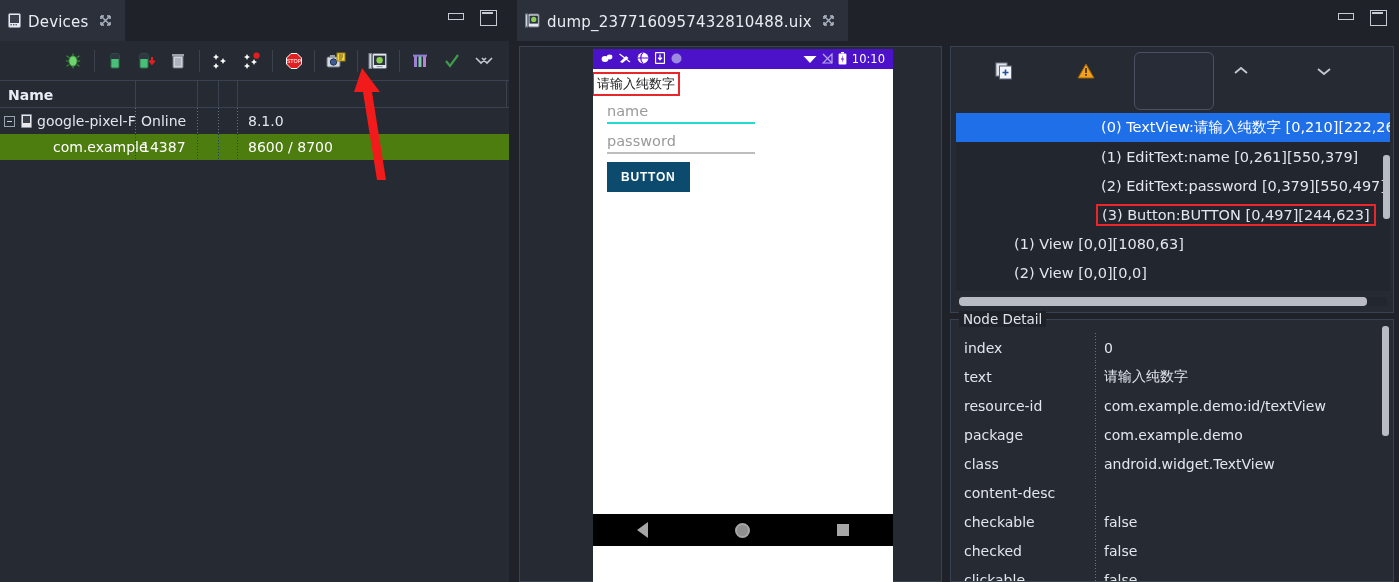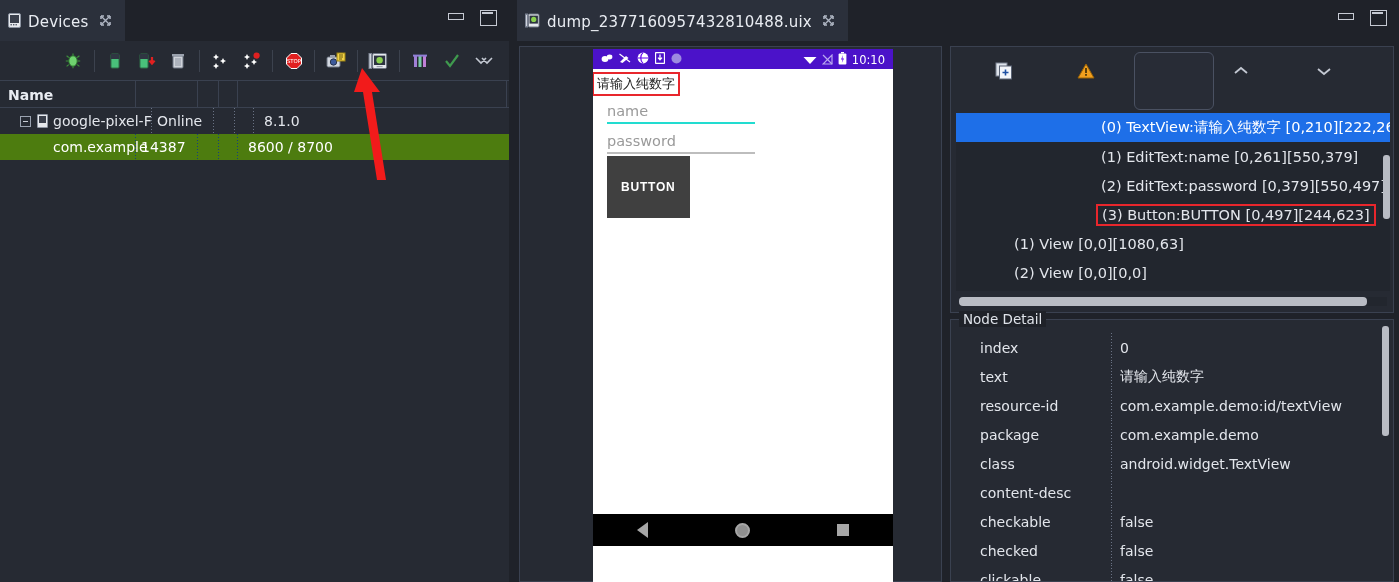--- a/index.html
+++ b/index.html
@@ -32,21 +32,21 @@
   .tb-ico{ width:34px; height:30px; display:flex; align-items:center; justify-content:center; font-size:15px; line-height:1; }
   .tb-sep{ width:1px; height:22px; background:#3c424e; margin:0 5px; }
 
   
   .dev-table{ position:absolute; left:0; top:80px; width:509px; }
   .dev-head{ height:28px; background:#262a33; border-top:1px solid #3a4150; border-bottom:1px solid #3a4150; position:relative; }
   .dev-head .hcell{ position:absolute; top:0; height:27px; display:flex; align-items:center; padding-left:8px; font-size:14px; font-weight:bold; color:#e9ecf2; }
   .colsep{ position:absolute; top:0; width:1px; height:100%; }
   .dev-head .colsep{ background:#3a4150; }
   .dev-row{ position:relative; height:26px; display:flex; align-items:center; font-size:14px; color:#e3e6ec; }
-  .dev-row.alt{ background:#262a33;margin-left:16px; }
+  .dev-row.alt{ background:#262a33; }
   .dev-row.selected{ background:#4d7c0f; color:#fff; }
   .dev-row .cell{ position:absolute; top:0; height:26px; display:flex; align-items:center; }
   .dev-row .dotsep{ position:absolute; top:0; width:1px; height:26px;
     background-image:linear-gradient(to bottom,#6a7385 50%,transparent 50%); background-size:1px 3px; }
   .dev-row.selected .dotsep{ background-image:linear-gradient(to bottom,#143f80 50%,transparent 50%); }
   .expander{ width:11px; height:11px; border:1px solid #9aa2b0; position:relative; display:inline-block; }
   .expander::after{ content:""; position:absolute; left:2px; top:4px; width:5px; height:1px; background:#c8ccd4; }
   .mini-phone{ width:11px; height:14px; background:#e6e8ec; border:1px solid #8d94a1; border-radius:1px; position:relative; }
   .mini-phone::after{ content:""; position:absolute; left:1px; top:1px; right:1px; bottom:4px; background:#3a3f4b; }
 
@@ -58,32 +58,32 @@
   #uix-view .tab{ background:#2b303b; }
 
   #uix-body{ position:absolute; left:0; top:41px; width:890px; height:541px; background:#1f2229; }
 
   
   #shot-pane{ position:absolute; left:10px; top:5px; width:423px; height:536px;
     background:#262a33; border:1px solid #3a4150; }
   #phone{ position:absolute; left:73px; top:2px; width:300px; height:534px; background:#fff; overflow:hidden; }
   #status-bar{ height:20px; background:#4b12c9; display:flex; align-items:center; padding:0 8px; color:#fff; font-size:11px; }
   #status-left{ display:flex; align-items:center; gap:6px; flex:1; }
-  #status-right{ display:flex; align-items:flex-end; gap:5px; }
+  #status-right{ display:flex; align-items:center; gap:5px; }
   .sb-ico{ font-size:11px; line-height:1; color:#fff; }
   #app-bar{ height:37px; background:#6200ee; display:flex; align-items:center; padding-left:17px; }
   #app-bar .title{ color:#fff; font-size:16px; font-weight:bold; }
   #app-content{ background:#fff; height:477px; position:relative; padding:0; }
   #tv-label{ display:inline-block; margin:5px 0 0 1px; font-size:13px; color:#222; padding:1px 3px; outline:2px solid #e8262c; }
   .md-field{ margin:9px 0 0 14px; width:148px; }
   .md-field .ph{ font-size:14.5px; color:#9a9a9a; display:block; padding-bottom:3px; }
   .md-field .underline{ height:2px; background:#bdbdbd; }
   .md-field.focused .underline{ background:#22dcd0; }
-  #demo-btn{ margin:2px 0 0 14px; background:#404040; color:#fff; border:none;
-    font-size:12px; font-weight:bold; letter-spacing:.8px; padding:24px 14px; }
+  #demo-btn{ margin:8px 0 0 14px; background:#0c4a6e; color:#fff; border:none;
+    font-size:12px; font-weight:bold; letter-spacing:.8px; padding:8px 14px; }
   #nav-bar{ position:absolute; left:0; bottom:0; width:300px; height:32px; background:#000;
     display:flex; align-items:center; justify-content:space-around; }
   .nav-back{ width:0;height:0;border-top:8px solid transparent;border-bottom:8px solid transparent;border-right:11px solid #a6a6a6; }
   .nav-home{ width:15px;height:15px;border:2px solid #a6a6a6;border-radius:50%; background:#8f8f8f; }
   .nav-recent{ width:12px;height:12px;background:#a6a6a6; }
 
   
   #tree-pane{ position:absolute; left:441px; top:5px; width:444px; height:267px;
     background:#262a33; border:1px solid #3a4150; }
   #tree-toolbar{ height:48px; position:relative; }
@@ -96,21 +96,21 @@
   .tnode.boxed .txt{ outline:2px solid #e8262c; padding:1px 4px; }
   #tree-vscroll{ position:absolute; right:3px; top:108px; width:7px; height:64px; background:#b9bcc4; border-radius:3px; }
   #tree-hscroll{ position:absolute; left:8px; bottom:6px; width:408px; height:9px; background:#b9bcc4; border-radius:4px; }
   #tree-htrack{ position:absolute; left:8px; bottom:6px; width:428px; height:9px; background:#22262e; }
 
   
   #detail-pane{ position:absolute; left:441px; top:278px; width:444px; height:263px;
     border:1px solid #3a4150; background:#262a33; }
   #detail-title{ position:absolute; left:8px; top:-9px; background:#1f2229; padding:0 4px; font-size:13.5px; color:#dfe3ea; }
   #detail-table{ position:absolute; left:1px; top:13px; width:442px; height:248px; overflow:hidden; }
-  .drow{ height:29px; position:relative; font-size:14px; color:#e3e6ec;margin-left:16px; }
+  .drow{ height:29px; position:relative; font-size:14px; color:#e3e6ec; }
   .drow .k{ position:absolute; left:12px; top:0; height:29px; display:flex; align-items:center; }
   .drow .v{ position:absolute; left:152px; top:0; height:29px; display:flex; align-items:center; }
   .drow .vsep{ position:absolute; left:143px; top:0; width:1px; height:29px;
     background-image:linear-gradient(to bottom,#6a7385 50%,transparent 50%); background-size:1px 3px; }
   #detail-vscroll{ position:absolute; right:4px; top:6px; width:7px; height:110px; background:#b9bcc4; border-radius:3px; }
   .cjk{ font-family:"DejaVu Sans","Liberation Sans",sans-serif; }
 </style>
 </head>
 <body>
 

